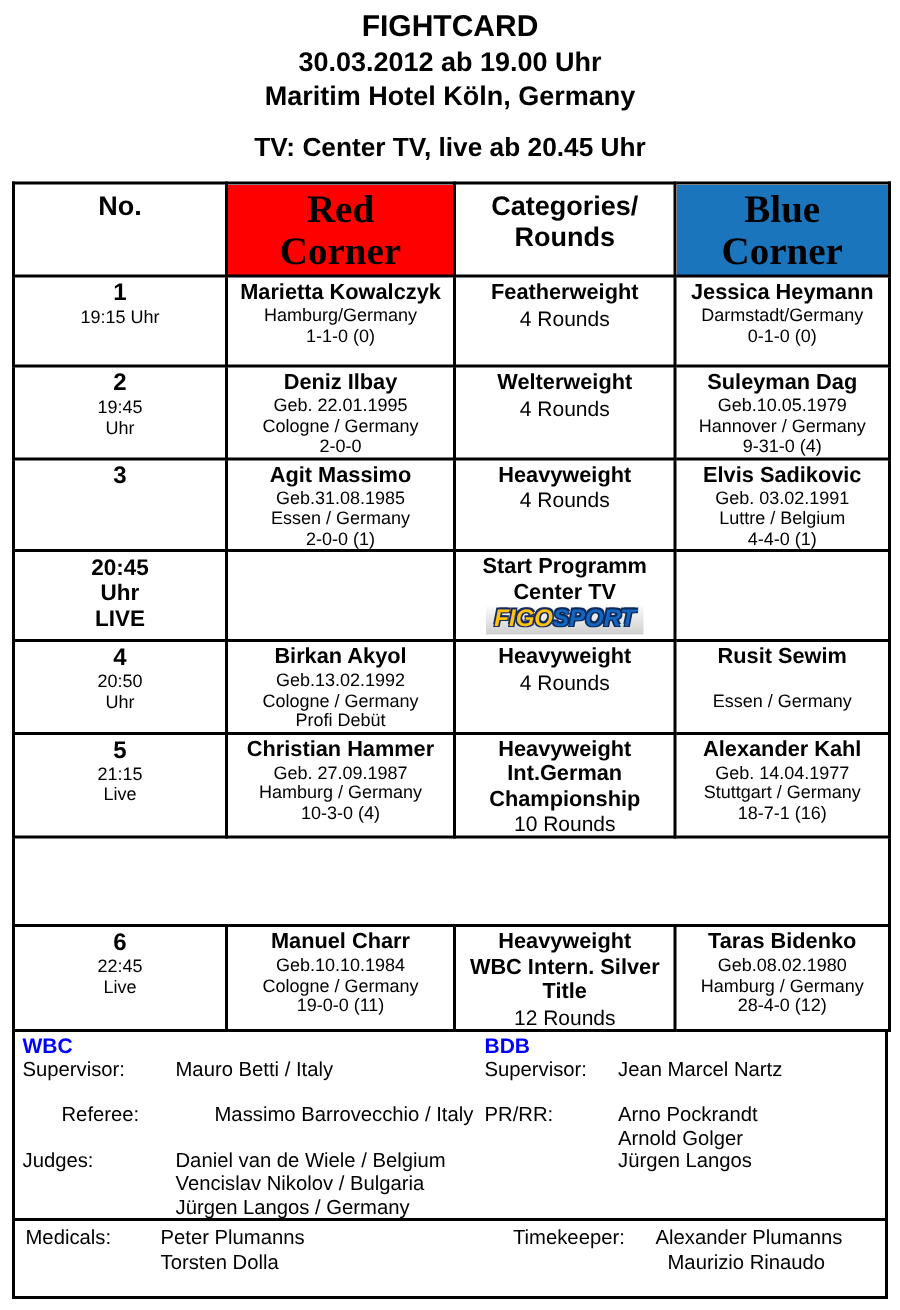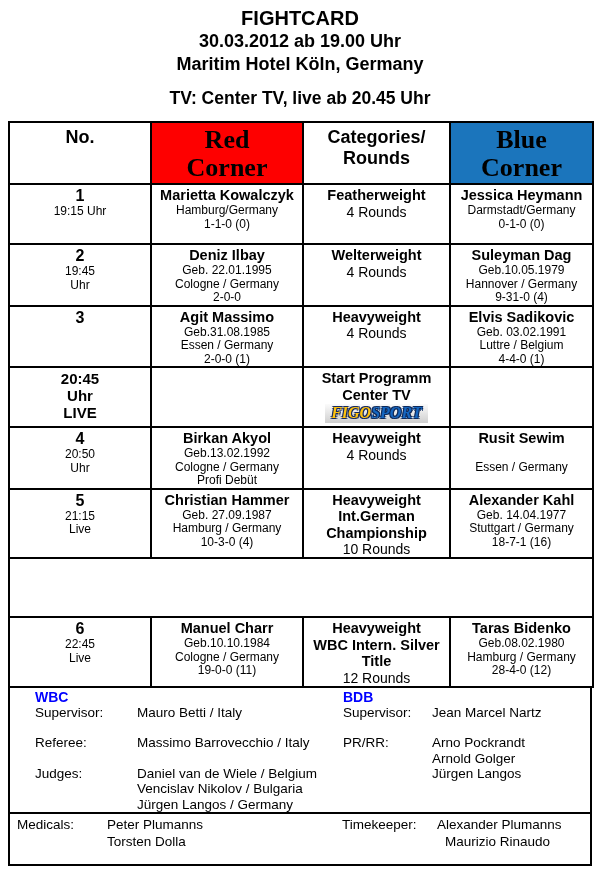--- a/index.html
+++ b/index.html
@@ -31,31 +31,31 @@
   .name-line  { font-size:14.5px; font-weight:bold; line-height:17px; }
   .detail-line{ font-size:12px; line-height:13.5px; min-height:13.5px; }
   .cat-bold   { font-size:14.5px; font-weight:bold; line-height:16.5px; }
   .rounds-line{ font-size:14px; line-height:16px; }
   .spacer-cell{ height:55px; }
 
   .figo-logo {
     display:inline-block; margin-top:1px; padding:0 6px 1px;
     background:linear-gradient(180deg,#fbfbfb,#cfcfcf);
     font-style:italic; font-weight:800; font-size:16px; line-height:18px;
-    font-family:Liberation Serif, serif;
+    font-family:Liberation Sans, sans-serif;
   }
   .figo-part1 { text-shadow:-1px -1px 0 #16295f,1px -1px 0 #16295f,-1px 1px 0 #16295f,1px 1px 0 #16295f; }
   .figo-part2 { text-shadow:-1px -1px 0 #0d2a5c,1px -1px 0 #0d2a5c,-1px 1px 0 #0d2a5c,1px 1px 0 #0d2a5c; }
 
   
   .officials {
     width:584px; margin-left:8px; box-sizing:border-box;
     border:2px solid #000; border-top:none; background:#fff;
   }
-  .officials-main { display:flex; min-height:113px; padding-top:2px; box-sizing:border-box;padding-left:20px; }
+  .officials-main { display:flex; min-height:113px; padding-top:2px; box-sizing:border-box; }
   .off-left  { width:305px; padding-left:5px; box-sizing:border-box; }
   .off-right { flex:1; padding-left:8px; box-sizing:border-box; }
   .off-org   { font-size:14px; font-weight:bold; line-height:15px; }
   .off-entry { display:flex; font-size:13.5px; line-height:15.5px; text-align:left; }
   .off-entry.gap { margin-top:15px; }
   .off-label { flex:none; }
   .off-values div { white-space:nowrap; }
   .officials-bottom {
     display:flex; border-top:2px solid #000; min-height:52px;
     padding-top:3px; box-sizing:border-box;
@@ -259,21 +259,21 @@
     <div class="officials-main">
       <div class="off-left" id="off-left">
           <div class="off-org" style="color: rgb(0, 0, 255);">WBC</div>
           <div class="off-entry">
             <div class="off-label" style="width: 102px;">Supervisor:</div>
             <div class="off-values">
               <div>Mauro Betti / Italy</div>
             </div>
           </div>
           <div class="off-entry gap">
-            <div class="off-label" style="width: 102px;">Referee:</div>
+            <div class="off-label" style="width: 102px; margin-left: 26px;">Referee:</div>
             <div class="off-values">
               <div>Massimo Barrovecchio / Italy</div>
             </div>
           </div>
           <div class="off-entry gap">
             <div class="off-label" style="width: 102px;">Judges:</div>
             <div class="off-values">
               <div>Daniel van de Wiele / Belgium</div>
               <div>Vencislav Nikolov / Bulgaria</div>
               <div>Jürgen Langos / Germany</div>

